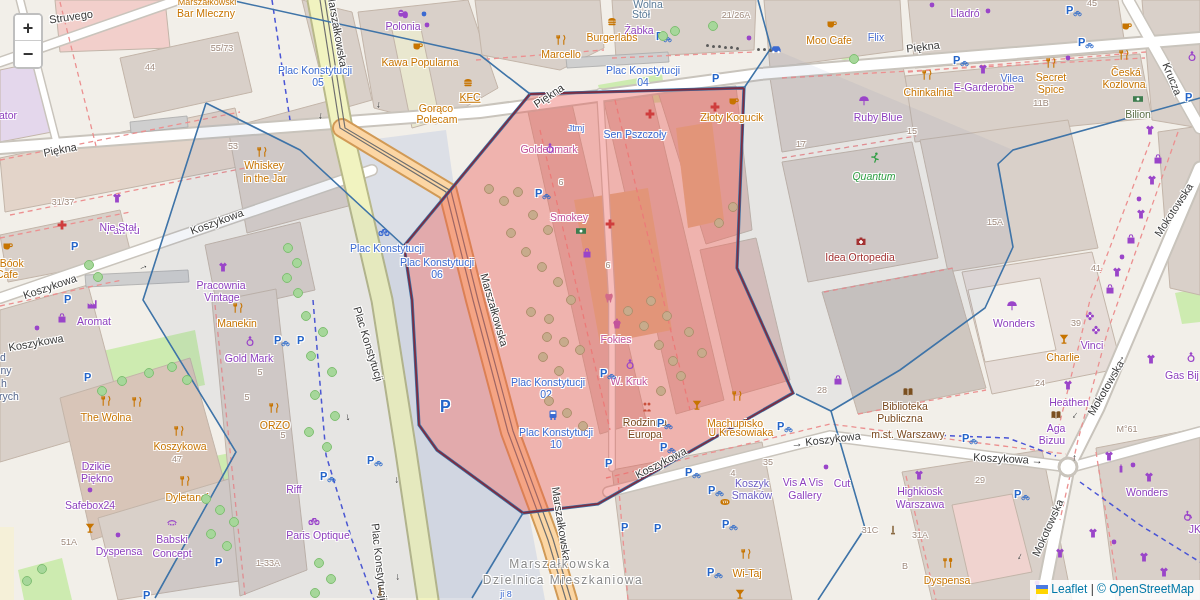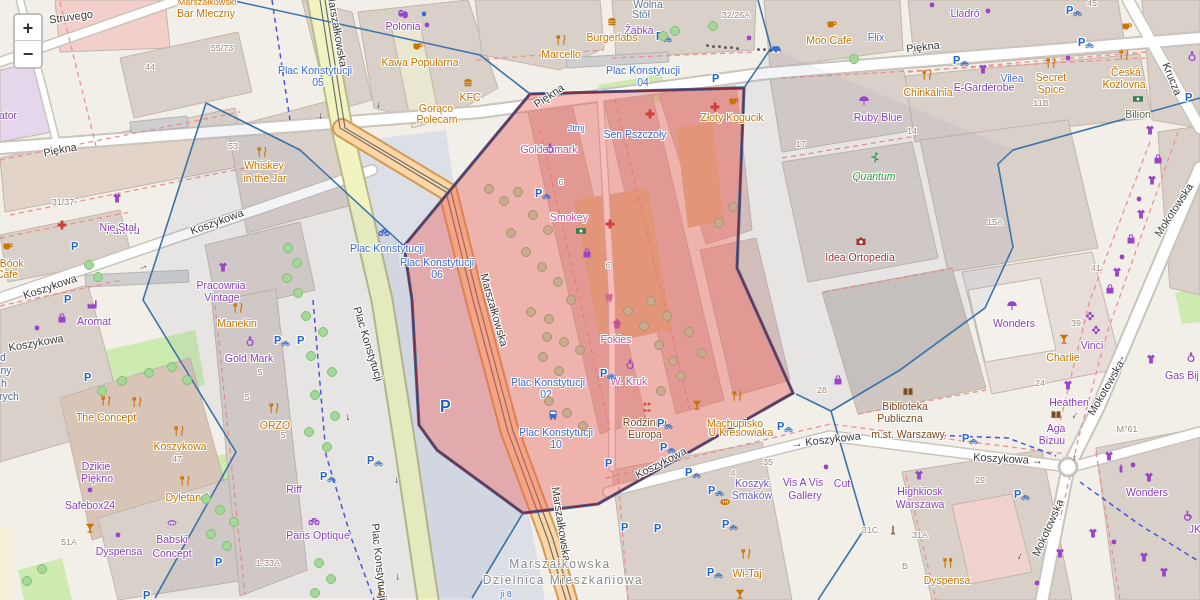--- a/index.html
+++ b/index.html
@@ -337,21 +337,21 @@
       <span class="lbl transit" style="left: 576px; top: 128px; transform: translate(-50%, -50%); font-size: 9px;">Jtmj</span>
       <span class="lbl transit" style="left: 506px; top: 594px; transform: translate(-50%, -50%); font-size: 9px;">ji 8</span>
       <span class="lbl poi" style="left: 207px; top: 2px; transform: translate(-50%, -50%); color: rgb(199, 116, 0); font-size: 9px;">Marszałkowski</span>
       <span class="lbl poi" style="left: 206px; top: 13px; transform: translate(-50%, -50%); color: rgb(199, 116, 0);">Bar Mleczny</span>
       <span class="lbl poi" style="left: 403px; top: 26px; transform: translate(-50%, -50%); color: rgb(141, 63, 190);">Polonia</span>
       <span class="lbl poi" style="left: 639px; top: 30px; transform: translate(-50%, -50%); color: rgb(141, 63, 190);">Żabka</span>
       <span class="lbl poi" style="left: 612px; top: 37px; transform: translate(-50%, -50%); color: rgb(199, 116, 0);">Burgerlabs</span>
       <span class="lbl poi" style="left: 648px; top: 4px; transform: translate(-50%, -50%); color: rgb(90, 122, 151);">Wolna</span>
       <span class="lbl poi" style="left: 641px; top: 14px; transform: translate(-50%, -50%); color: rgb(90, 122, 151);">Stół</span>
       <span class="lbl poi" style="left: 420px; top: 62px; transform: translate(-50%, -50%); color: rgb(199, 116, 0);">Kawa Popularna</span>
-      <span class="lbl poi" style="left: 470px; top: 97px; transform: translate(-50%, -50%); color: rgb(199, 116, 0);">KFC</span>
+      <span class="lbl poi" style="left: 470px; top: 97px; transform: translate(-50%, -50%); color: rgb(199, 116, 0); text-decoration: underline;">KFC</span>
       <span class="lbl poi" style="left: 436px; top: 108px; transform: translate(-50%, -50%); color: rgb(199, 116, 0);">Gorąco</span>
       <span class="lbl poi" style="left: 437px; top: 119px; transform: translate(-50%, -50%); color: rgb(199, 116, 0);">Polecam</span>
       <span class="lbl poi" style="left: 561px; top: 54px; transform: translate(-50%, -50%); color: rgb(199, 116, 0);">Marcello</span>
       <span class="lbl poi" style="left: 829px; top: 40px; transform: translate(-50%, -50%); color: rgb(199, 116, 0);">Moo Cafe</span>
       <span class="lbl poi" style="left: 876px; top: 37px; transform: translate(-50%, -50%); color: rgb(74, 111, 209);">Flix</span>
       <span class="lbl poi" style="left: 965px; top: 13px; transform: translate(-50%, -50%); color: rgb(141, 63, 190);">Lladró</span>
       <span class="lbl poi" style="left: 878px; top: 117px; transform: translate(-50%, -50%); color: rgb(141, 63, 190);">Ruby Blue</span>
       <span class="lbl poi" style="left: 928px; top: 92px; transform: translate(-50%, -50%); color: rgb(199, 116, 0);">Chinkalnia</span>
       <span class="lbl poi" style="left: 984px; top: 87px; transform: translate(-50%, -50%); color: rgb(141, 63, 190);">E-Garderobe</span>
       <span class="lbl poi" style="left: 1012px; top: 78px; transform: translate(-50%, -50%); color: rgb(74, 111, 209);">Vilea</span>
@@ -365,21 +365,21 @@
       <span class="lbl poi" style="left: 117px; top: 230px; transform: translate(-50%, -50%); color: rgb(141, 63, 190); padding-left: 12px;">Pan Tu</span>
       <span class="lbl poi" style="left: 118px; top: 227px; transform: translate(-50%, -50%); color: rgb(141, 63, 190);">Nie Stał</span>
       <span class="lbl poi" style="left: 221px; top: 285px; transform: translate(-50%, -50%); color: rgb(141, 63, 190);">Pracownia</span>
       <span class="lbl poi" style="left: 222px; top: 297px; transform: translate(-50%, -50%); color: rgb(141, 63, 190);">Vintage</span>
       <span class="lbl poi" style="left: 10px; top: 263px; transform: translate(-50%, -50%); color: rgb(199, 116, 0);">-Bóok</span>
       <span class="lbl poi" style="left: 7px; top: 274px; transform: translate(-50%, -50%); color: rgb(199, 116, 0);">Cafe</span>
       <span class="lbl poi" style="left: 94px; top: 321px; transform: translate(-50%, -50%); color: rgb(141, 63, 190);">Aromat</span>
       <span class="lbl poi" style="left: 237px; top: 323px; transform: translate(-50%, -50%); color: rgb(199, 116, 0);">Manekin</span>
       <span class="lbl poi" style="left: 249px; top: 358px; transform: translate(-50%, -50%); color: rgb(141, 63, 190);">Gold Mark</span>
       <span class="lbl poi" style="left: 275px; top: 425px; transform: translate(-50%, -50%); color: rgb(199, 116, 0);">ORZO</span>
-      <span class="lbl poi" style="left: 106px; top: 417px; transform: translate(-50%, -50%); color: rgb(199, 116, 0);">The Concept</span>
+      <span class="lbl poi" style="left: 106px; top: 417px; transform: translate(-50%, -50%); color: rgb(199, 116, 0);">The Wolna</span>
       <span class="lbl poi" style="left: 180px; top: 446px; transform: translate(-50%, -50%); color: rgb(199, 116, 0);">Koszykowa</span>
       <span class="lbl poi" style="left: 96px; top: 466px; transform: translate(-50%, -50%); color: rgb(141, 63, 190);">Dzikie</span>
       <span class="lbl poi" style="left: 97px; top: 478px; transform: translate(-50%, -50%); color: rgb(141, 63, 190);">Piękno</span>
       <span class="lbl poi" style="left: 90px; top: 505px; transform: translate(-50%, -50%); color: rgb(141, 63, 190);">Safebox24</span>
       <span class="lbl poi" style="left: 187px; top: 497px; transform: translate(-50%, -50%); color: rgb(199, 116, 0);">Dyletanci</span>
       <span class="lbl poi" style="left: 172px; top: 539px; transform: translate(-50%, -50%); color: rgb(141, 63, 190);">Babski</span>
       <span class="lbl poi" style="left: 172px; top: 553px; transform: translate(-50%, -50%); color: rgb(141, 63, 190);">Concept</span>
       <span class="lbl poi" style="left: 119px; top: 551px; transform: translate(-50%, -50%); color: rgb(141, 63, 190);">Dyspensa</span>
       <span class="lbl poi" style="left: 294px; top: 489px; transform: translate(-50%, -50%); color: rgb(141, 63, 190);">Riff</span>
       <span class="lbl poi" style="left: 318px; top: 535px; transform: translate(-50%, -50%); color: rgb(141, 63, 190);">Paris Optique</span>
@@ -417,23 +417,23 @@
       <span class="lbl poi" style="left: 8px; top: 115px; transform: translate(-50%, -50%); color: rgb(141, 63, 190);">ator</span>
       <span class="lbl poi" style="left: 3px; top: 357px; transform: translate(-50%, -50%); color: rgb(85, 102, 140);">d</span>
       <span class="lbl poi" style="left: 6px; top: 370px; transform: translate(-50%, -50%); color: rgb(85, 102, 140);">ny</span>
       <span class="lbl poi" style="left: 4px; top: 383px; transform: translate(-50%, -50%); color: rgb(85, 102, 140);">h</span>
       <span class="lbl poi" style="left: 9px; top: 396px; transform: translate(-50%, -50%); color: rgb(85, 102, 140);">rych</span>
       <span class="lbl poi" style="left: 1195px; top: 529px; transform: translate(-50%, -50%); color: rgb(141, 63, 190);">JK</span>
       <span class="lbl hnum" style="left: 150px; top: 67px; transform: translate(-50%, -50%);">44</span>
       <span class="lbl hnum" style="left: 222px; top: 48px; transform: translate(-50%, -50%);">55/73</span>
       <span class="lbl hnum" style="left: 233px; top: 146px; transform: translate(-50%, -50%);">53</span>
       <span class="lbl hnum" style="left: 63px; top: 202px; transform: translate(-50%, -50%);">31/37</span>
-      <span class="lbl hnum" style="left: 736px; top: 15px; transform: translate(-50%, -50%);">32/26A</span>
+      <span class="lbl hnum" style="left: 736px; top: 15px; transform: translate(-50%, -50%);">21/26A</span>
       <span class="lbl hnum" style="left: 801px; top: 144px; transform: translate(-50%, -50%);">17</span>
-      <span class="lbl hnum" style="left: 912px; top: 131px; transform: translate(-50%, -50%);">14</span>
+      <span class="lbl hnum" style="left: 912px; top: 131px; transform: translate(-50%, -50%);">15</span>
       <span class="lbl hnum" style="left: 1041px; top: 103px; transform: translate(-50%, -50%);">11B</span>
       <span class="lbl hnum" style="left: 995px; top: 222px; transform: translate(-50%, -50%);">15A</span>
       <span class="lbl hnum" style="left: 1096px; top: 268px; transform: translate(-50%, -50%);">41</span>
       <span class="lbl hnum" style="left: 1092px; top: 3px; transform: translate(-50%, -50%);">45</span>
       <span class="lbl hnum" style="left: 1076px; top: 323px; transform: translate(-50%, -50%);">39</span>
       <span class="lbl hnum" style="left: 1040px; top: 383px; transform: translate(-50%, -50%);">24</span>
       <span class="lbl hnum" style="left: 822px; top: 390px; transform: translate(-50%, -50%);">28</span>
       <span class="lbl hnum" style="left: 561px; top: 182px; transform: translate(-50%, -50%);">6</span>
       <span class="lbl hnum" style="left: 608px; top: 265px; transform: translate(-50%, -50%);">6</span>
       <span class="lbl hnum" style="left: 260px; top: 372px; transform: translate(-50%, -50%);">5</span>
@@ -887,14 +887,17 @@
       <div class="boll" style="left: 757px; top: 48px;"></div>
       <div class="boll" style="left: 763px; top: 48px;"></div>
       <div class="boll" style="left: 769px; top: 49px;"></div>
     </div>
 
 <div id="zoomctl">
   <button>+</button>
   <button>−</button>
 </div>
 
-
+<div id="attrib">
+  <span class="uaflag"></span><a href="#">Leaflet</a><span> | </span><a href="#">© OpenStreetMap</a>
 </div>
 
+</div>
+
 </body></html>

